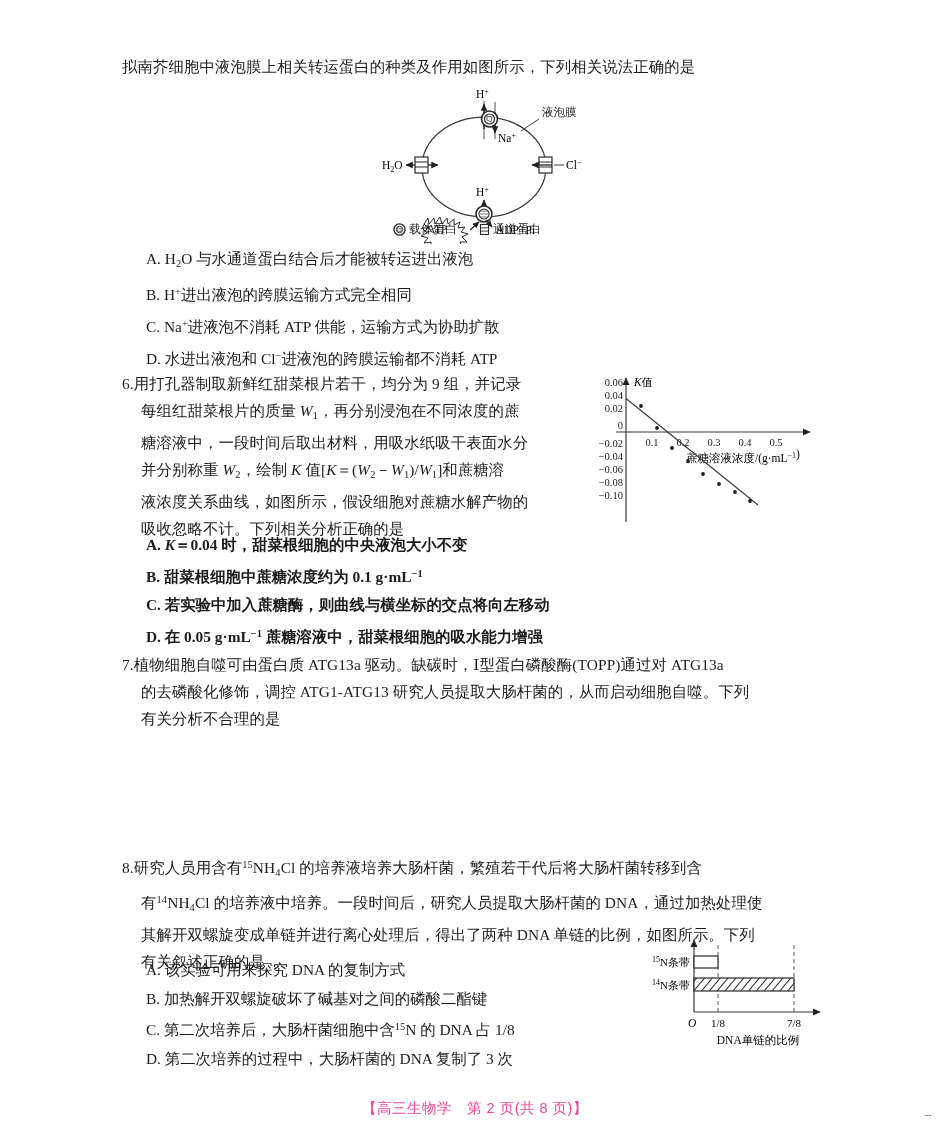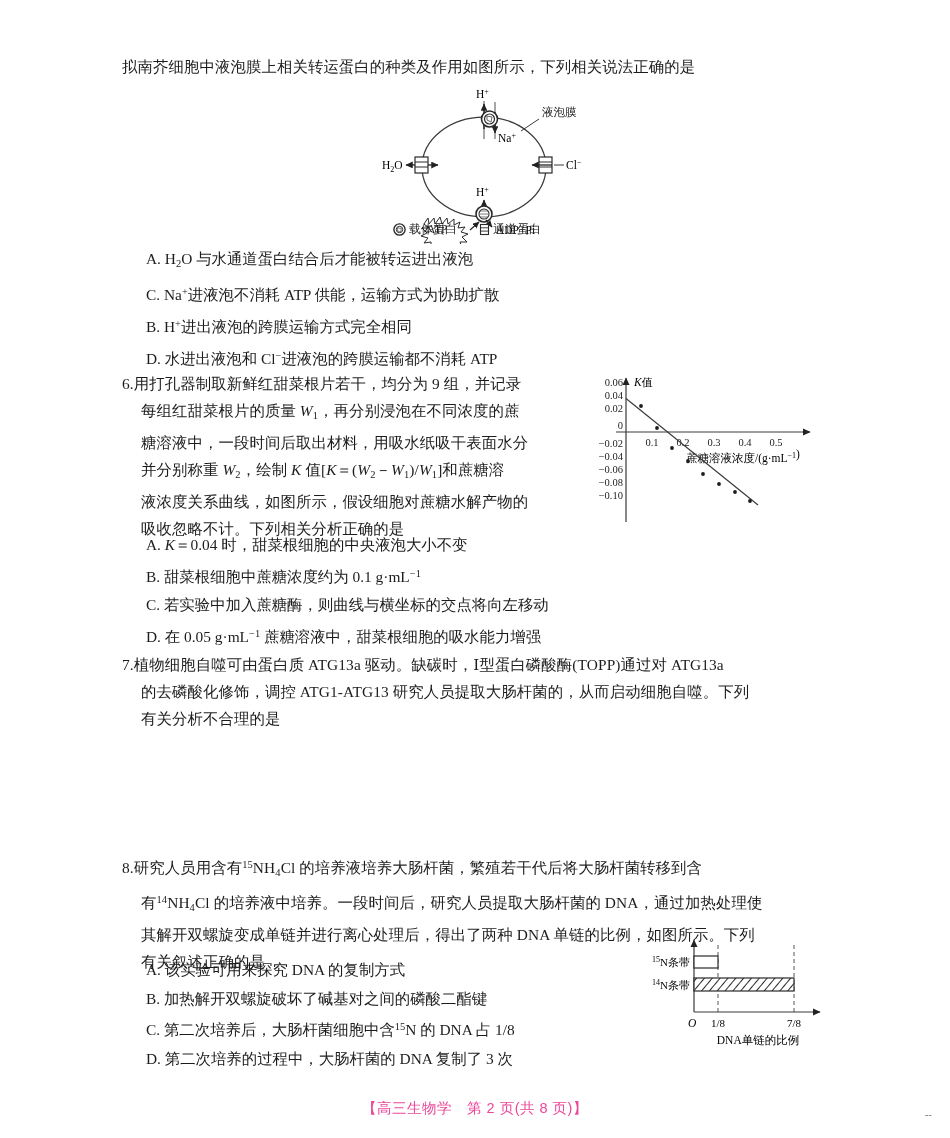--- a/index.html
+++ b/index.html
@@ -158,22 +158,22 @@
         <rect x="1.5" y="1.5" width="8" height="10" fill="#fff" stroke="#2a2a2a" stroke-width="1.1"></rect>
         <line x1="1.5" y1="4.8" x2="9.5" y2="4.8" stroke="#2a2a2a" stroke-width="0.9"></line>
         <line x1="1.5" y1="8.1" x2="9.5" y2="8.1" stroke="#2a2a2a" stroke-width="0.9"></line>
       </svg>
     </span>
     <span>通道蛋白</span>
   </div>
 
   <div class="q-block" style="left:122px; top:245px; width:700px;">
     <div class="opt">A. H<sub>2</sub>O 与水通道蛋白结合后才能被转运进出液泡</div>
+    <div class="opt">B. H<sup>+</sup>进出液泡的跨膜运输方式完全相同</div>
     <div class="opt">C. Na<sup>+</sup>进液泡不消耗 ATP 供能，运输方式为协助扩散</div>
-    <div class="opt">B. H<sup>+</sup>进出液泡的跨膜运输方式完全相同</div>
     <div class="opt">D. 水进出液泡和 Cl<sup>−</sup>进液泡的跨膜运输都不消耗 ATP</div>
   </div>
 
   <div class="q-block" style="left:122px; top:370px; width:470px;">
     <div class="q-line">6.用打孔器制取新鲜红甜菜根片若干，均分为 9 组，并记录</div>
     <div class="q-line indent">每组红甜菜根片的质量 <span class="it">W</span><sub>1</sub>，再分别浸泡在不同浓度的蔗</div>
     <div class="q-line indent">糖溶液中，一段时间后取出材料，用吸水纸吸干表面水分</div>
     <div class="q-line indent">并分别称重 <span class="it">W</span><sub>2</sub>，绘制 <span class="it">K</span> 值[<span class="it">K</span>＝(<span class="it">W</span><sub>2</sub>－<span class="it">W</span><sub>1</sub>)/<span class="it">W</span><sub>1</sub>]和蔗糖溶</div>
     <div class="q-line indent">液浓度关系曲线，如图所示，假设细胞对蔗糖水解产物的</div>
     <div class="q-line indent">吸收忽略不计。下列相关分析正确的是</div>
@@ -220,21 +220,21 @@
         <circle cx="94" cy="78" r="1.9"></circle>
         <circle cx="110" cy="91" r="1.9"></circle>
         <circle cx="125" cy="104" r="1.9"></circle>
         <circle cx="141" cy="114" r="1.9"></circle>
         <circle cx="157" cy="122" r="1.9"></circle>
         <circle cx="172" cy="131" r="1.9"></circle>
       </g>
     </svg>
   </div>
 
-  <div class="q-block" style="left:122px; top:531px; width:720px;">
+  <div class="q-block" style="left:122px; top:531px; width:720px;font-weight:bold;">
     <div class="opt">A. <span class="it">K</span>＝0.04 时，甜菜根细胞的中央液泡大小不变</div>
     <div class="opt">B. 甜菜根细胞中蔗糖浓度约为 0.1 g·mL<sup>−1</sup></div>
     <div class="opt">C. 若实验中加入蔗糖酶，则曲线与横坐标的交点将向左移动</div>
     <div class="opt">D. 在 0.05 g·mL<sup>−1</sup> 蔗糖溶液中，甜菜根细胞的吸水能力增强</div>
   </div>
 
   <div class="q-block" style="left:122px; top:651px; width:720px;">
     <div class="q-line">7.植物细胞自噬可由蛋白质 ATG13a 驱动。缺碳时，Ⅰ型蛋白磷酸酶(TOPP)通过对 ATG13a</div>
     <div class="q-line indent">的去磷酸化修饰，调控 ATG1-ATG13 研究人员提取大肠杆菌的，从而启动细胞自噬。下列</div>
     <div class="q-line indent">有关分析不合理的是</div>

